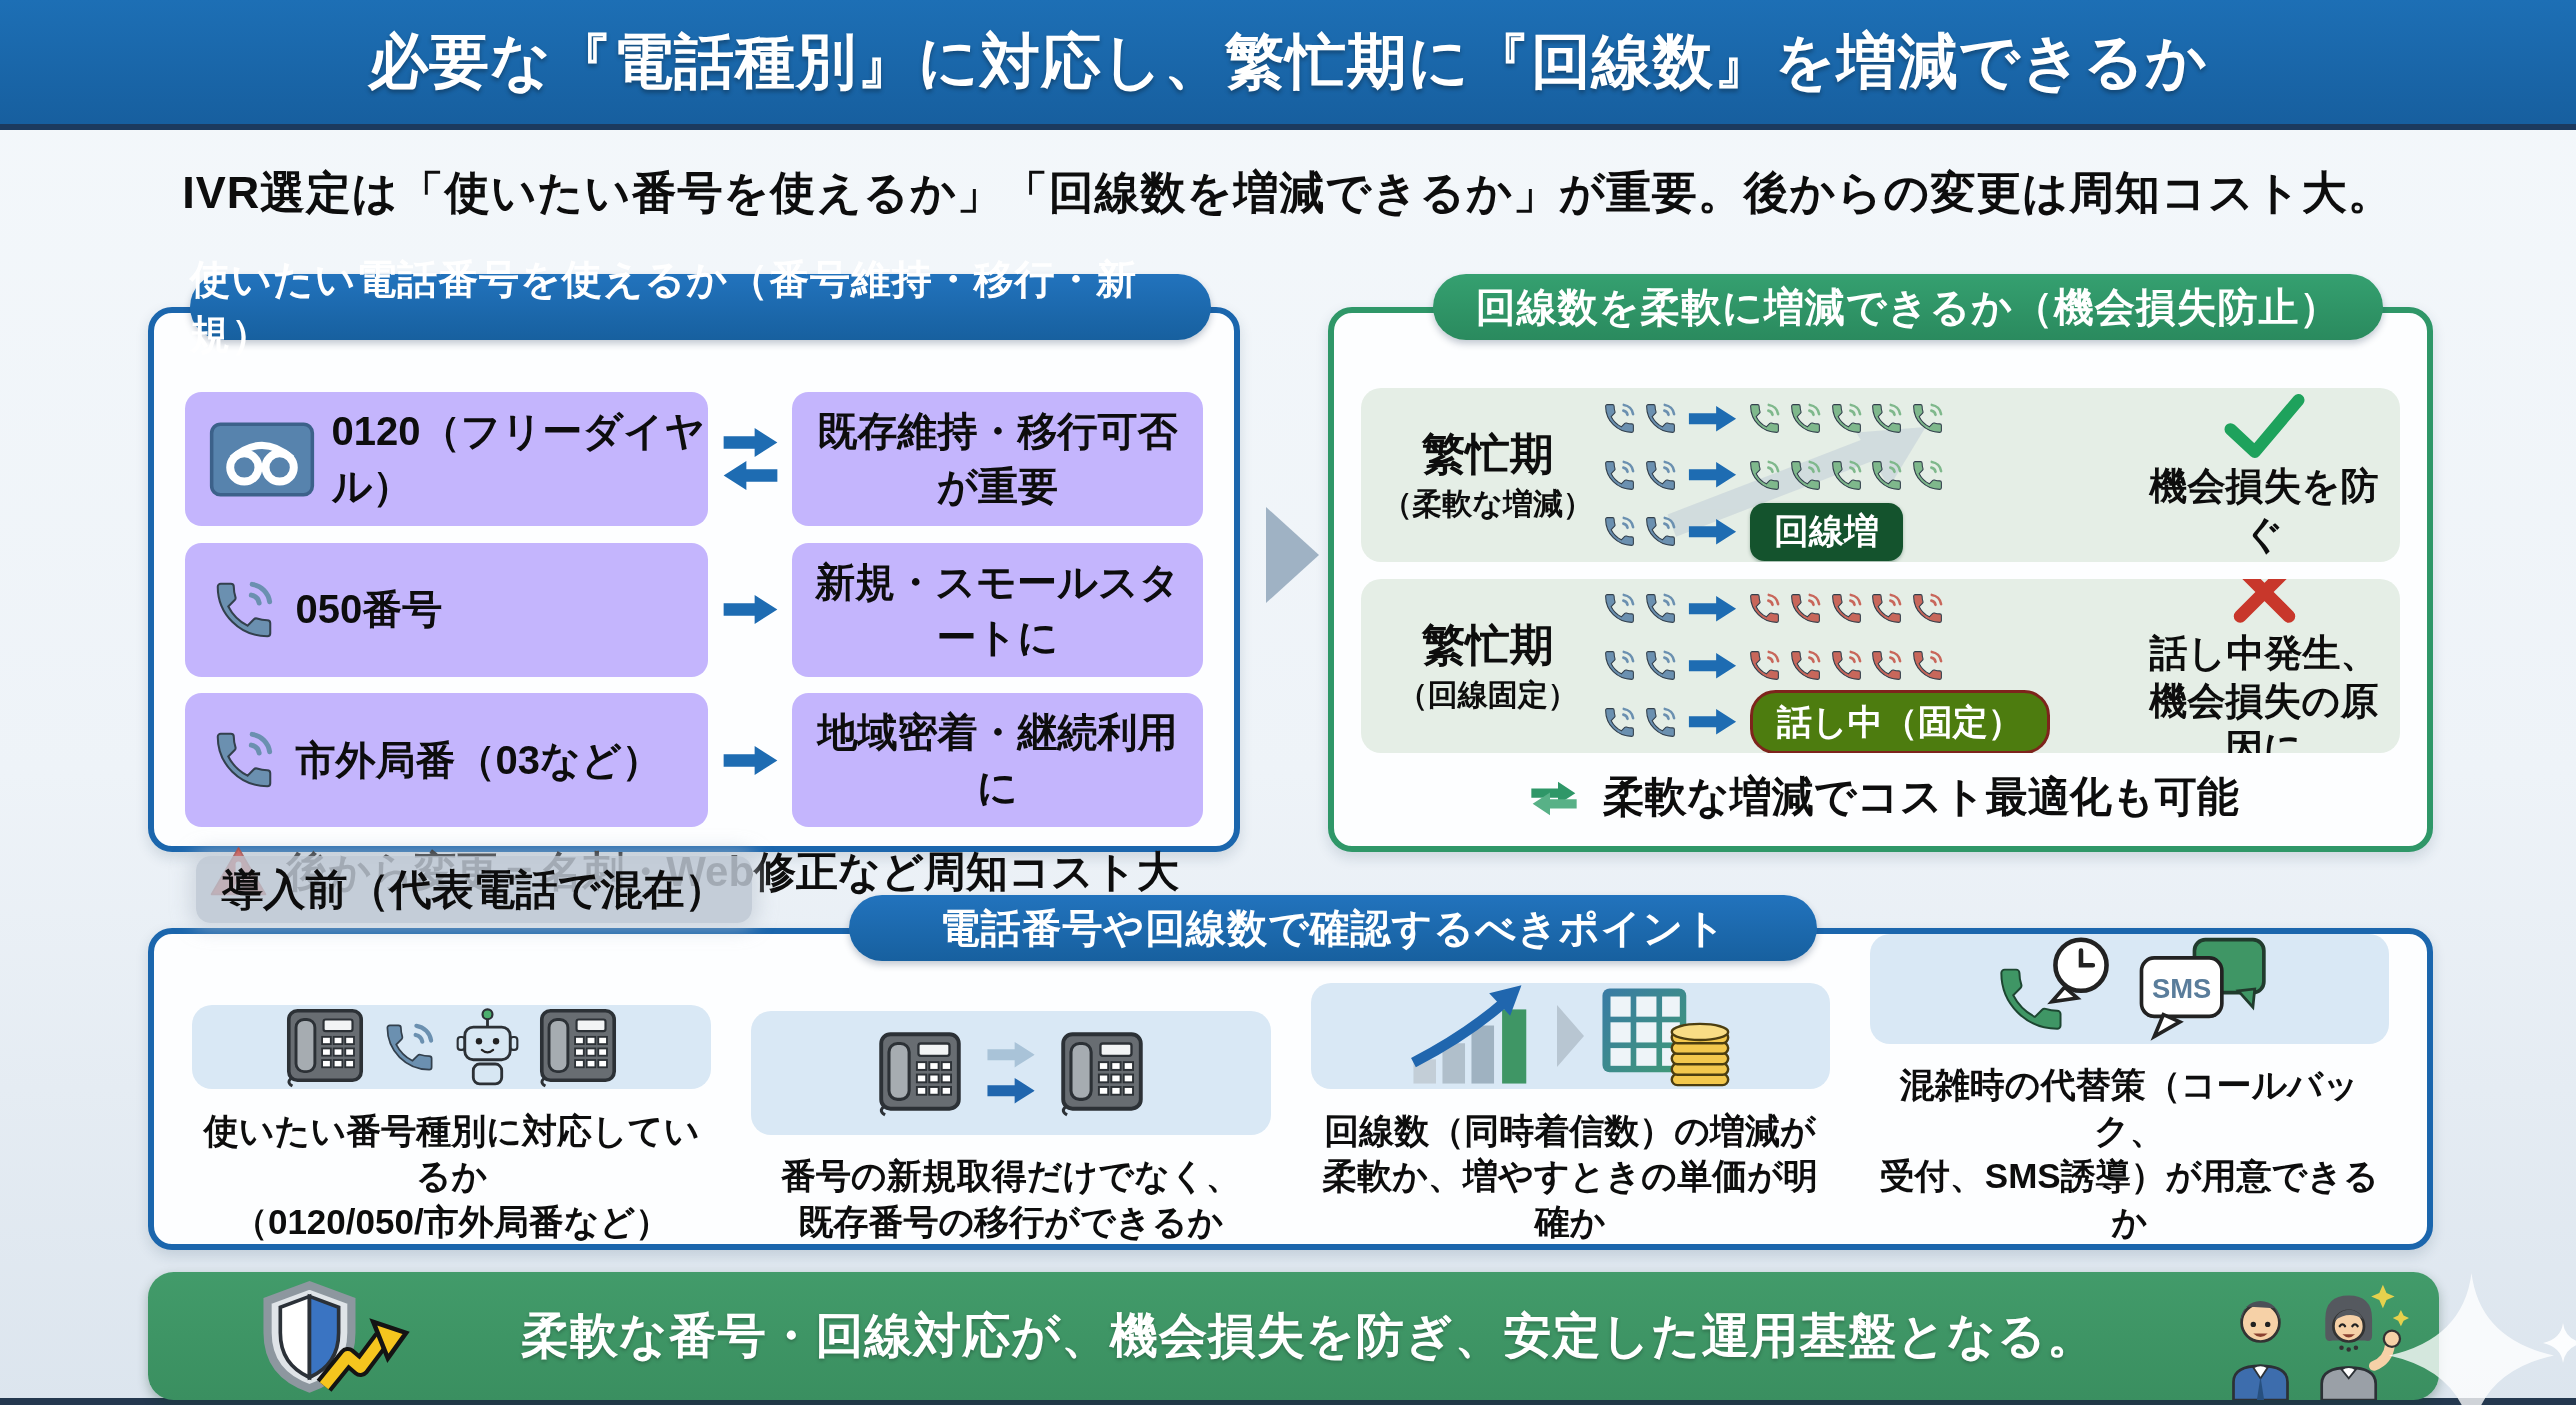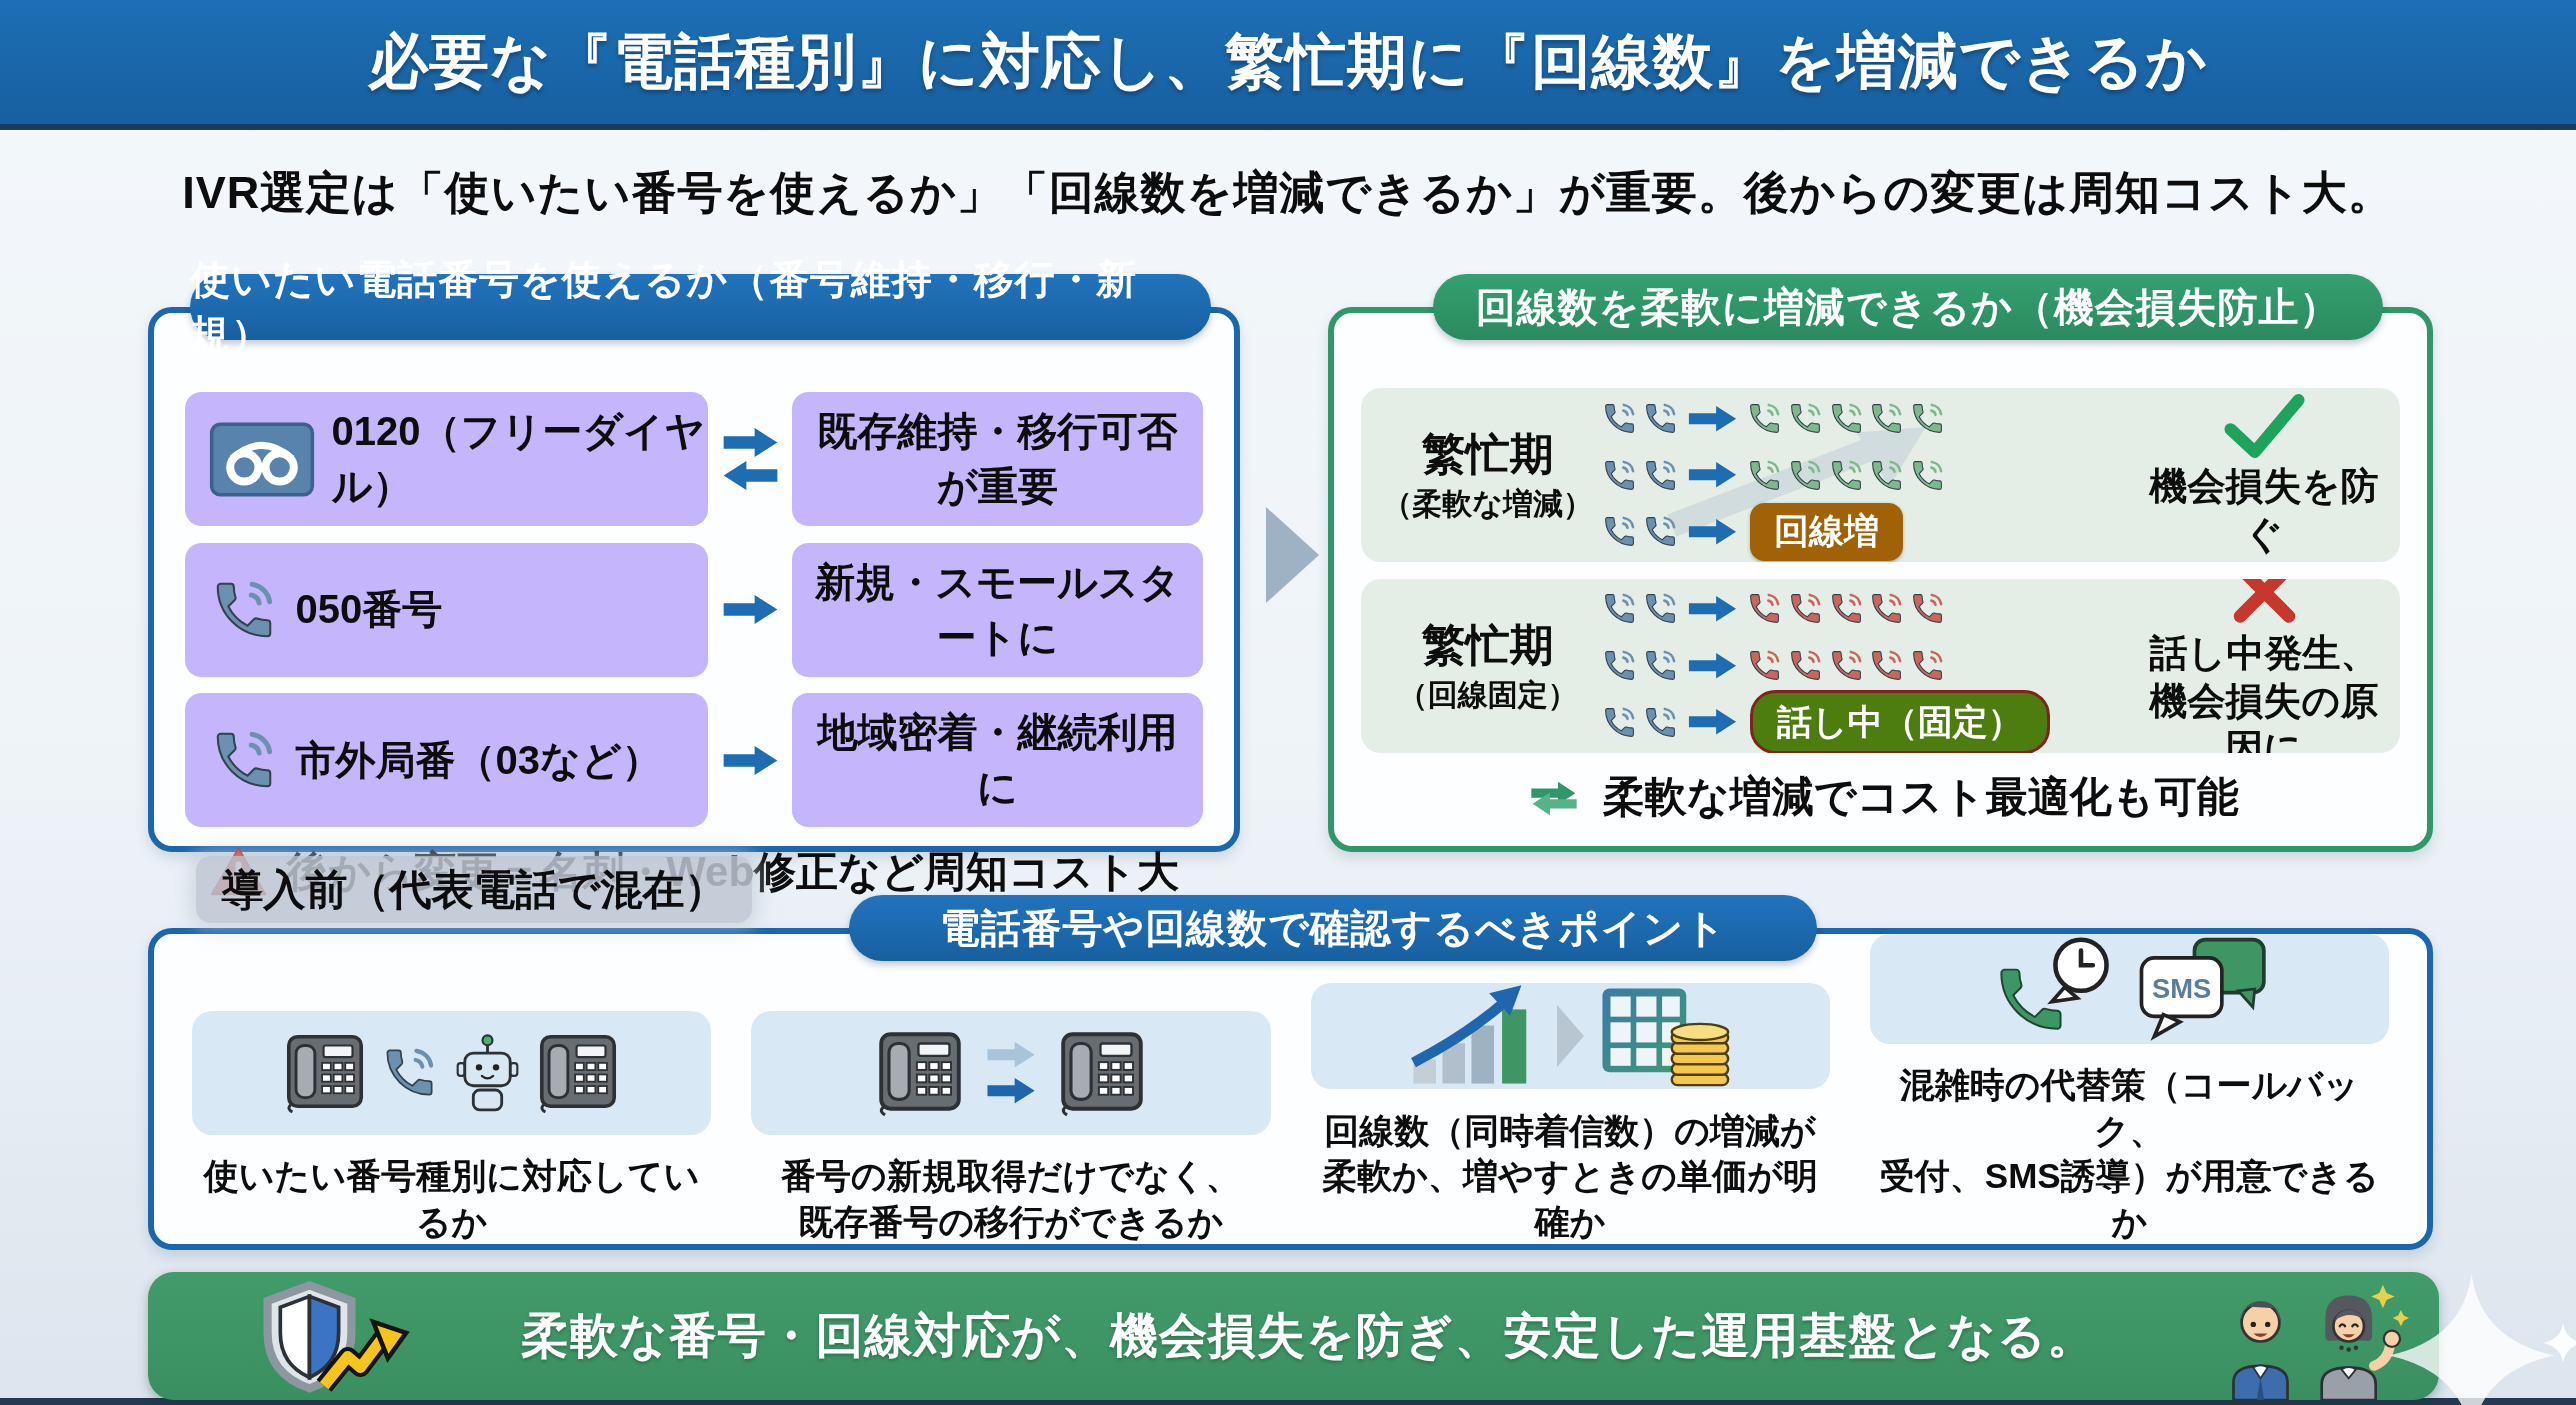--- a/index.html
+++ b/index.html
@@ -76,21 +76,21 @@
   .sc-label .l1{font-size:44px;}
   .sc-label .l2{font-size:30px;}
   .sc-phones{width:540px;display:flex;flex-direction:column;gap:3.7px;flex:none;z-index:1;}
   .pline{display:flex;align-items:center;gap:3.7px;height:53px;}
   .ph{width:37px;height:37px;flex:none;}
   .ph.blue{color:#6b90b0;}
   .ph.green{color:#7fb88c;}
   .ph.red{color:#c8675b;}
   .arr-sm{width:49px;height:27.4px;fill:#1e6cb2;margin:0 5.5px;flex:none;}
   .badge{border-radius:14.6px;color:#fff;font-size:35px;font-weight:900;padding:5.5px 24px;margin-left:3.7px;}
-  .badge.inc{background:#a16207;box-shadow:0 1.8px 3.7px rgba(0,60,30,.3);}
+  .badge.inc{background:#14532d;box-shadow:0 1.8px 3.7px rgba(0,60,30,.3);}
   .badge.busy{background:#4d7c0f;border:3.7px solid #7e241c;border-radius:25.6px;text-align:right;}
   .trend{position:absolute;left:233px;top:16.5px;width:393px;height:137px;opacity:.55;z-index:0;}
   .sc-verdict{flex:1;display:flex;flex-direction:column;align-items:center;justify-content:center;z-index:1;}
   .sc-verdict .vtxt{font-size:38px;font-weight:900;color:#0d0d0d;text-align:center;line-height:1.25;}
   .vicon{width:81px;height:68px;margin-bottom:3.7px;}
   .rp-footer{display:flex;align-items:flex-end;justify-content:center;gap:16.5px;margin-top:11px;}
   .rp-footer span{font-size:42px;font-weight:900;color:#0d0d0d;}
   .swapicon{width:64px;height:53px;}
   
   .cp-col{flex:1;display:flex;flex-direction:column;align-items:center;justify-content:flex-end;}
@@ -446,20 +446,21 @@
           </svg>
         <svg width="71" height="82" viewBox="0 0 78 90">
             <use href="#sym-robot"></use>
           </svg>
         <svg width="84" height="84" viewBox="0 0 92 92">
             <use href="#sym-deskphone"></use>
           </svg>
       </div>
       <div class="cp-text">
         <span>使いたい番号種別に対応しているか</span><br>
+        <span>（0120/050/市外局番など）</span>
       </div>
     </div>
 
     <div class="cp-col">
       <div class="cp-icon">
         <svg width="90" height="90" viewBox="0 0 98 98">
             <use href="#sym-deskphone"></use>
           </svg>
         <div class="dbl-arrows">
           <svg viewBox="0 0 52 30" style="fill:#a9c3d8">

